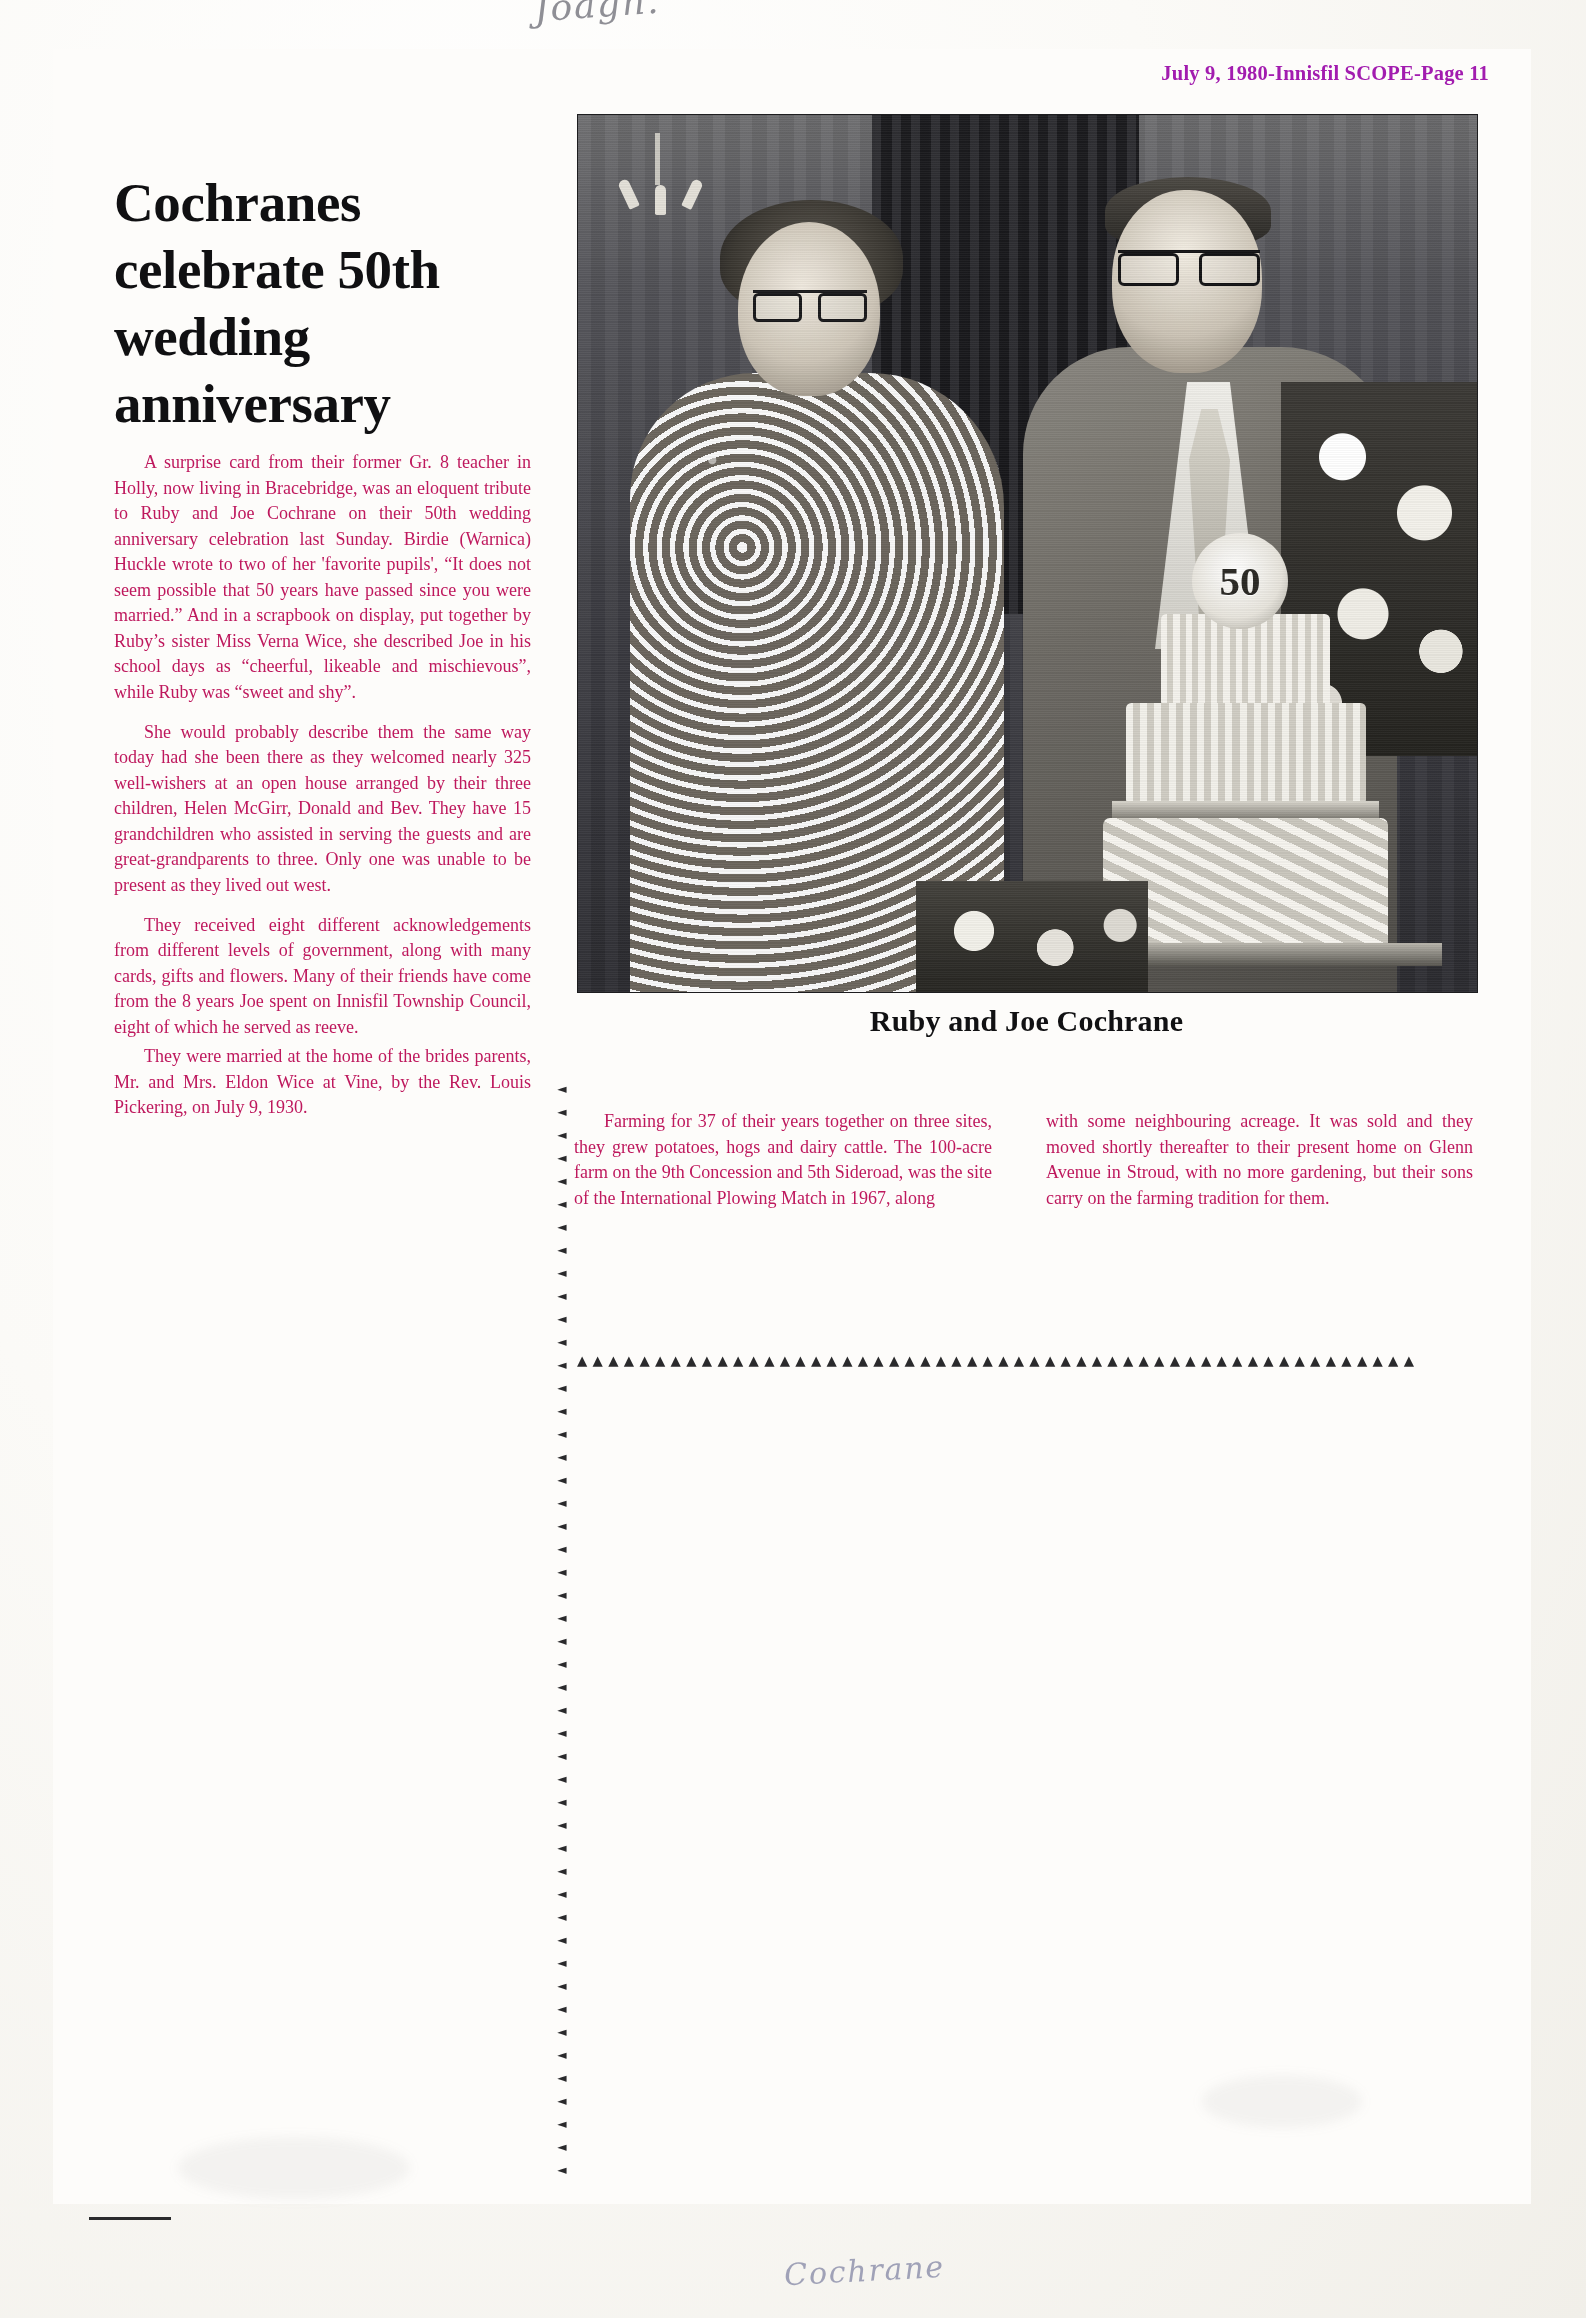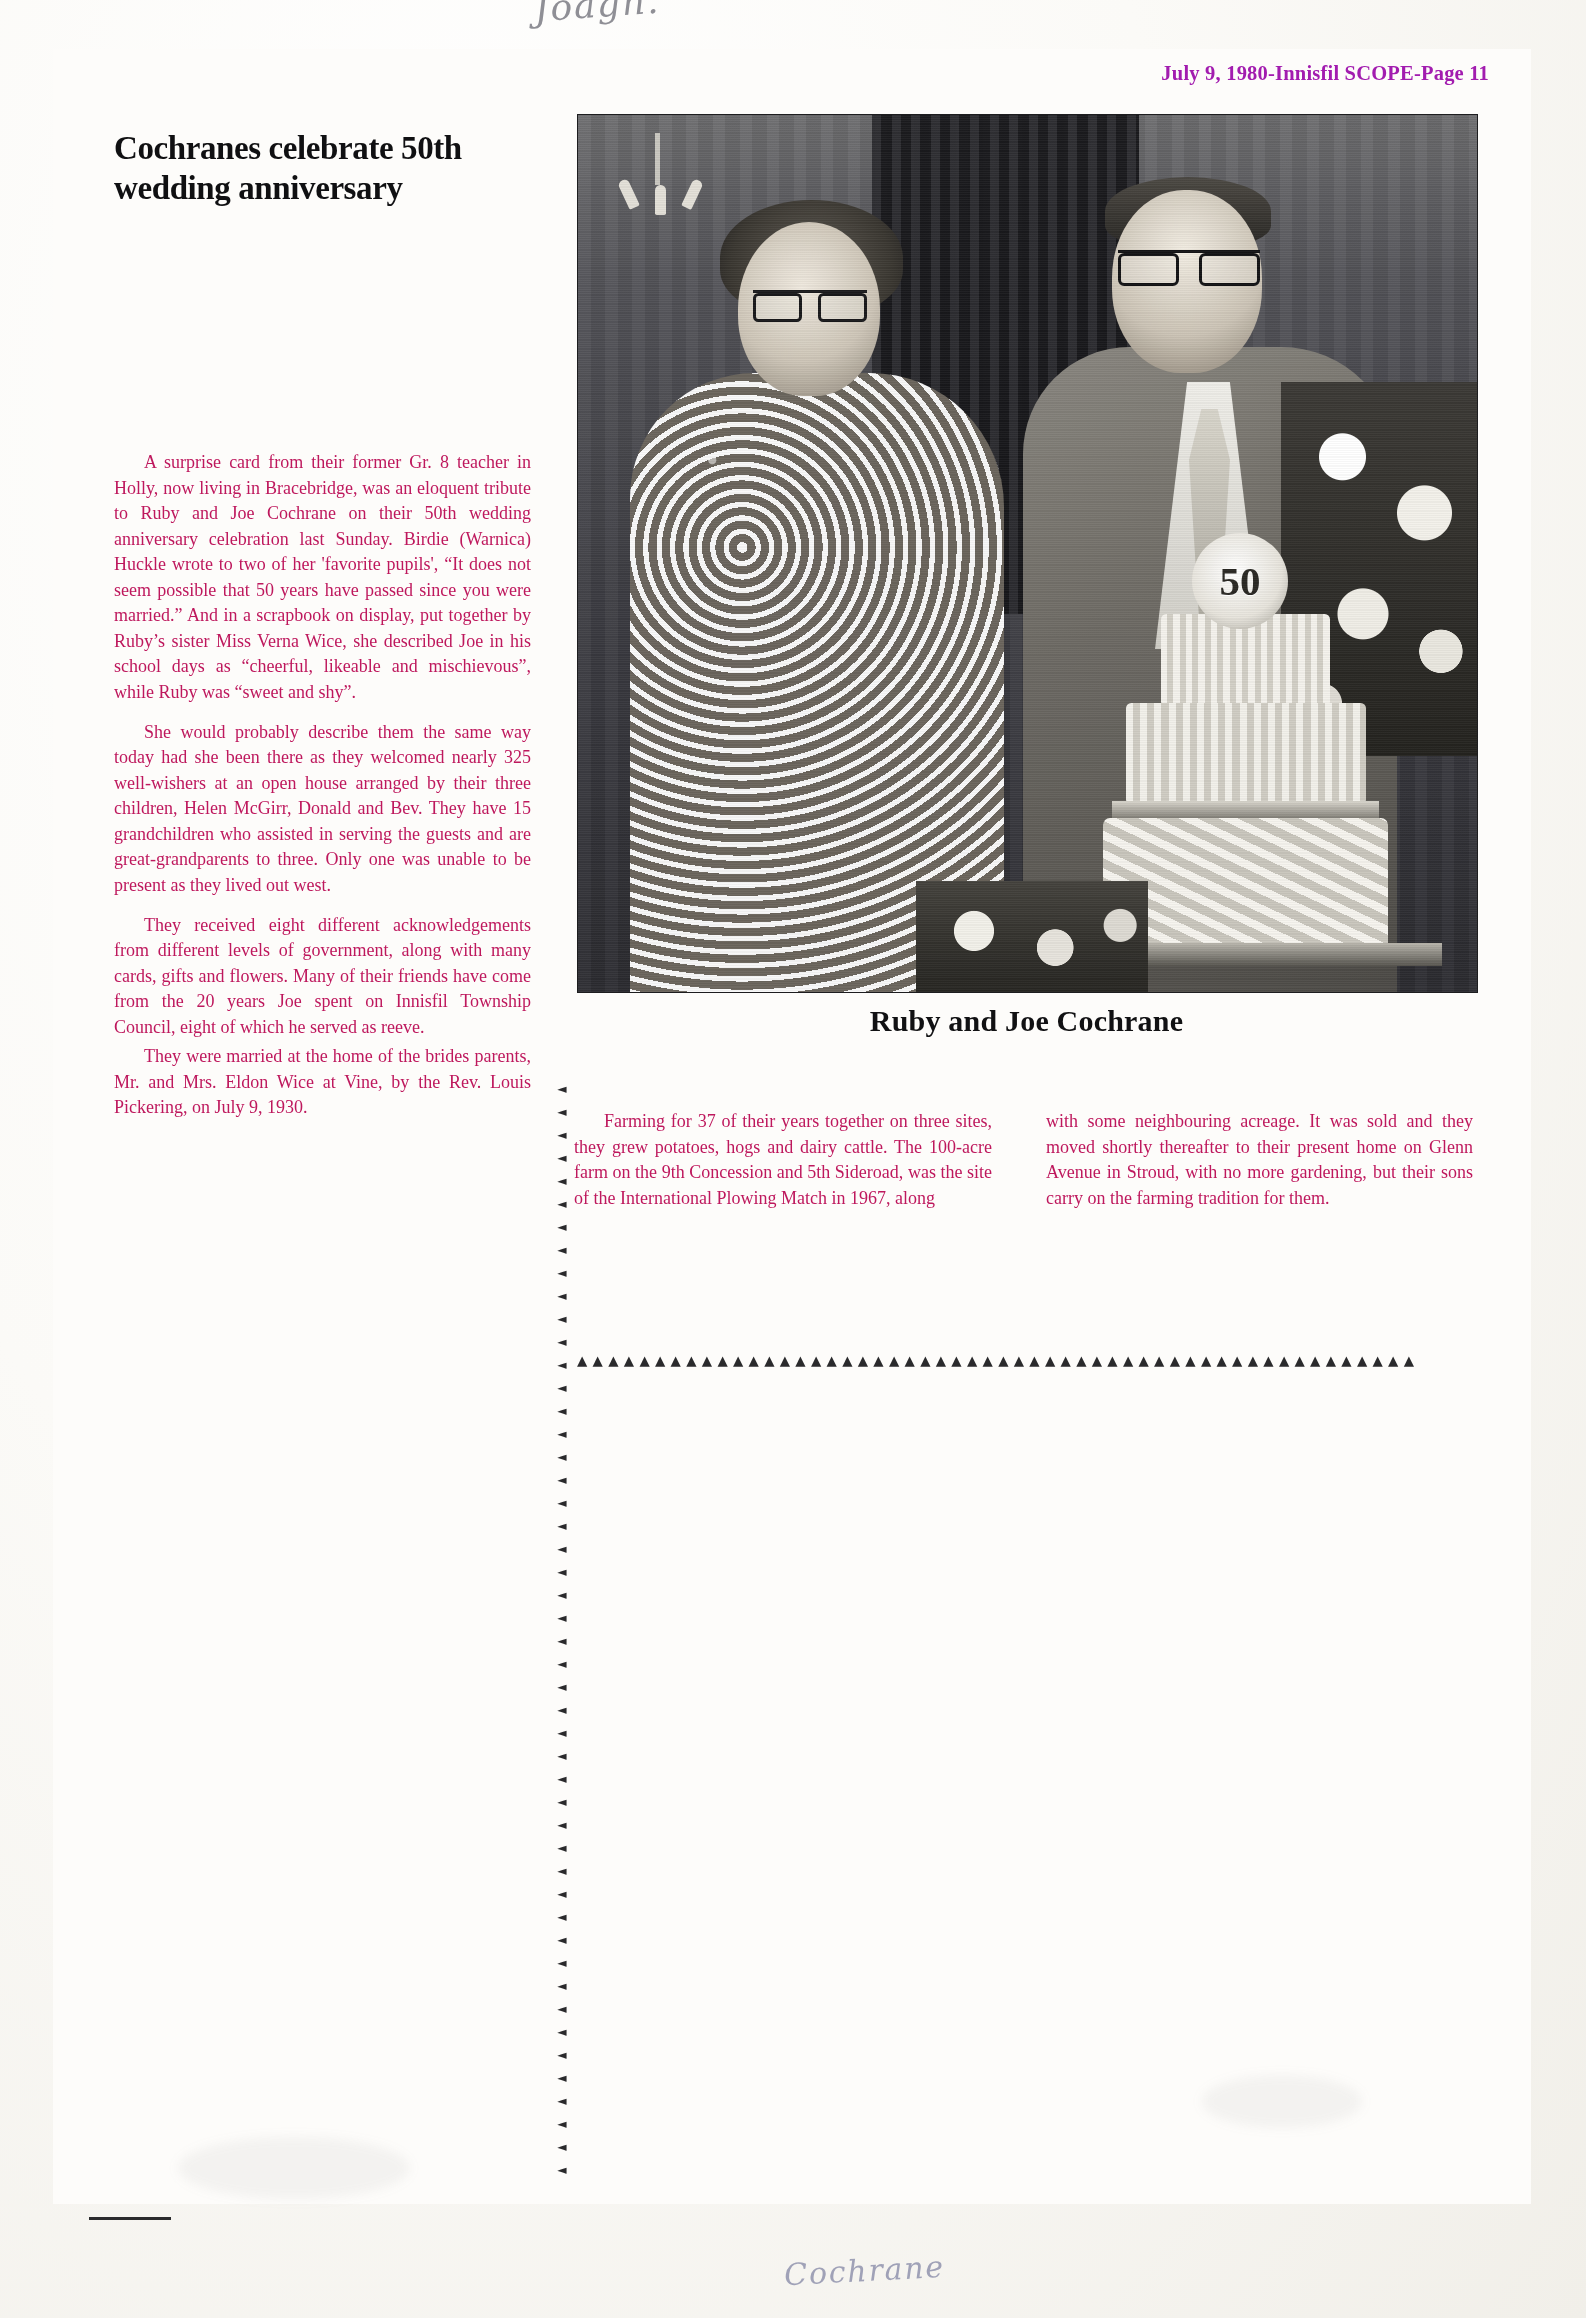--- a/index.html
+++ b/index.html
@@ -70,25 +70,25 @@
     font-size: 20.5px;
     color: #a21caf;
     letter-spacing: 0.2px;
     white-space: nowrap;
   }
 
   
   .headline {
     position: absolute;
     left: 114px;
-    top: 106px;
+    top: 132px;
     width: 418px;
     font-family: "Liberation Serif", serif;
     font-weight: bold;
-    font-size: 33px;
+    font-size: 55px;
     line-height: 1.22;
     color: #101012;
     letter-spacing: -0.4px;
   }
 
   
   .col {
     position: absolute;
     font-family: "Liberation Serif", serif;
     font-size: 18px;
@@ -464,21 +464,21 @@
     <div class="flowers-l"></div>
   </div>
   <div class="photo-grain"></div>
 </div>
 
 <div class="caption">Ruby and Joe Cochrane</div>
 
 <div class="col" id="col-left">
   <p>A surprise card from their former Gr. 8 teacher in Holly, now living in Bracebridge, was an eloquent tribute to Ruby and Joe Cochrane on their 50th wedding anniversary celebration last Sunday. Birdie (Warnica) Huckle wrote to two of her 'favorite pupils', “It does not seem possible that 50 years have passed since you were married.” And in a scrapbook on display, put together by Ruby’s sister Miss Verna Wice, she described Joe in his school days as “cheerful, likeable and mischievous”, while Ruby was “sweet and shy”.</p>
   <p>She would probably describe them the same way today had she been there as they welcomed nearly 325 well-wishers at an open house arranged by their three children, Helen McGirr, Donald and Bev. They have 15 grandchildren who assisted in serving the guests and are great-grandparents to three. Only one was unable to be present as they lived out west.</p>
-  <p class="tight">They received eight different acknowledgements from different levels of government, along with many cards, gifts and flowers. Many of their friends have come from the 20 years Joe spent on Innisfil Township Council, eight of which he served as reeve.</p>
+  <p class="tight">They received eight different acknowledgements from different levels of government, along with many cards, gifts and flowers. Many of their friends have come from the 8 years Joe spent on Innisfil Township Council, eight of which he served as reeve.</p>
   <p>They were married at the home of the brides parents, Mr. and Mrs. Eldon Wice at Vine, by the Rev. Louis Pickering, on July 9, 1930.</p>
 </div>
 
 <div class="col" id="col-mid">
   <p>Farming for 37 of their years together on three sites, they grew potatoes, hogs and dairy cattle. The 100-acre farm on the 9th Concession and 5th Sideroad, was the site of the International Plowing Match in 1967, along</p>
 </div>
 
 <div class="col" id="col-right">
   <p style="text-indent:0;">with some neighbouring acreage. It was sold and they moved shortly thereafter to their present home on Glenn Avenue in Stroud, with no more gardening, but their sons carry on the farming tradition for them.</p>
 </div>

